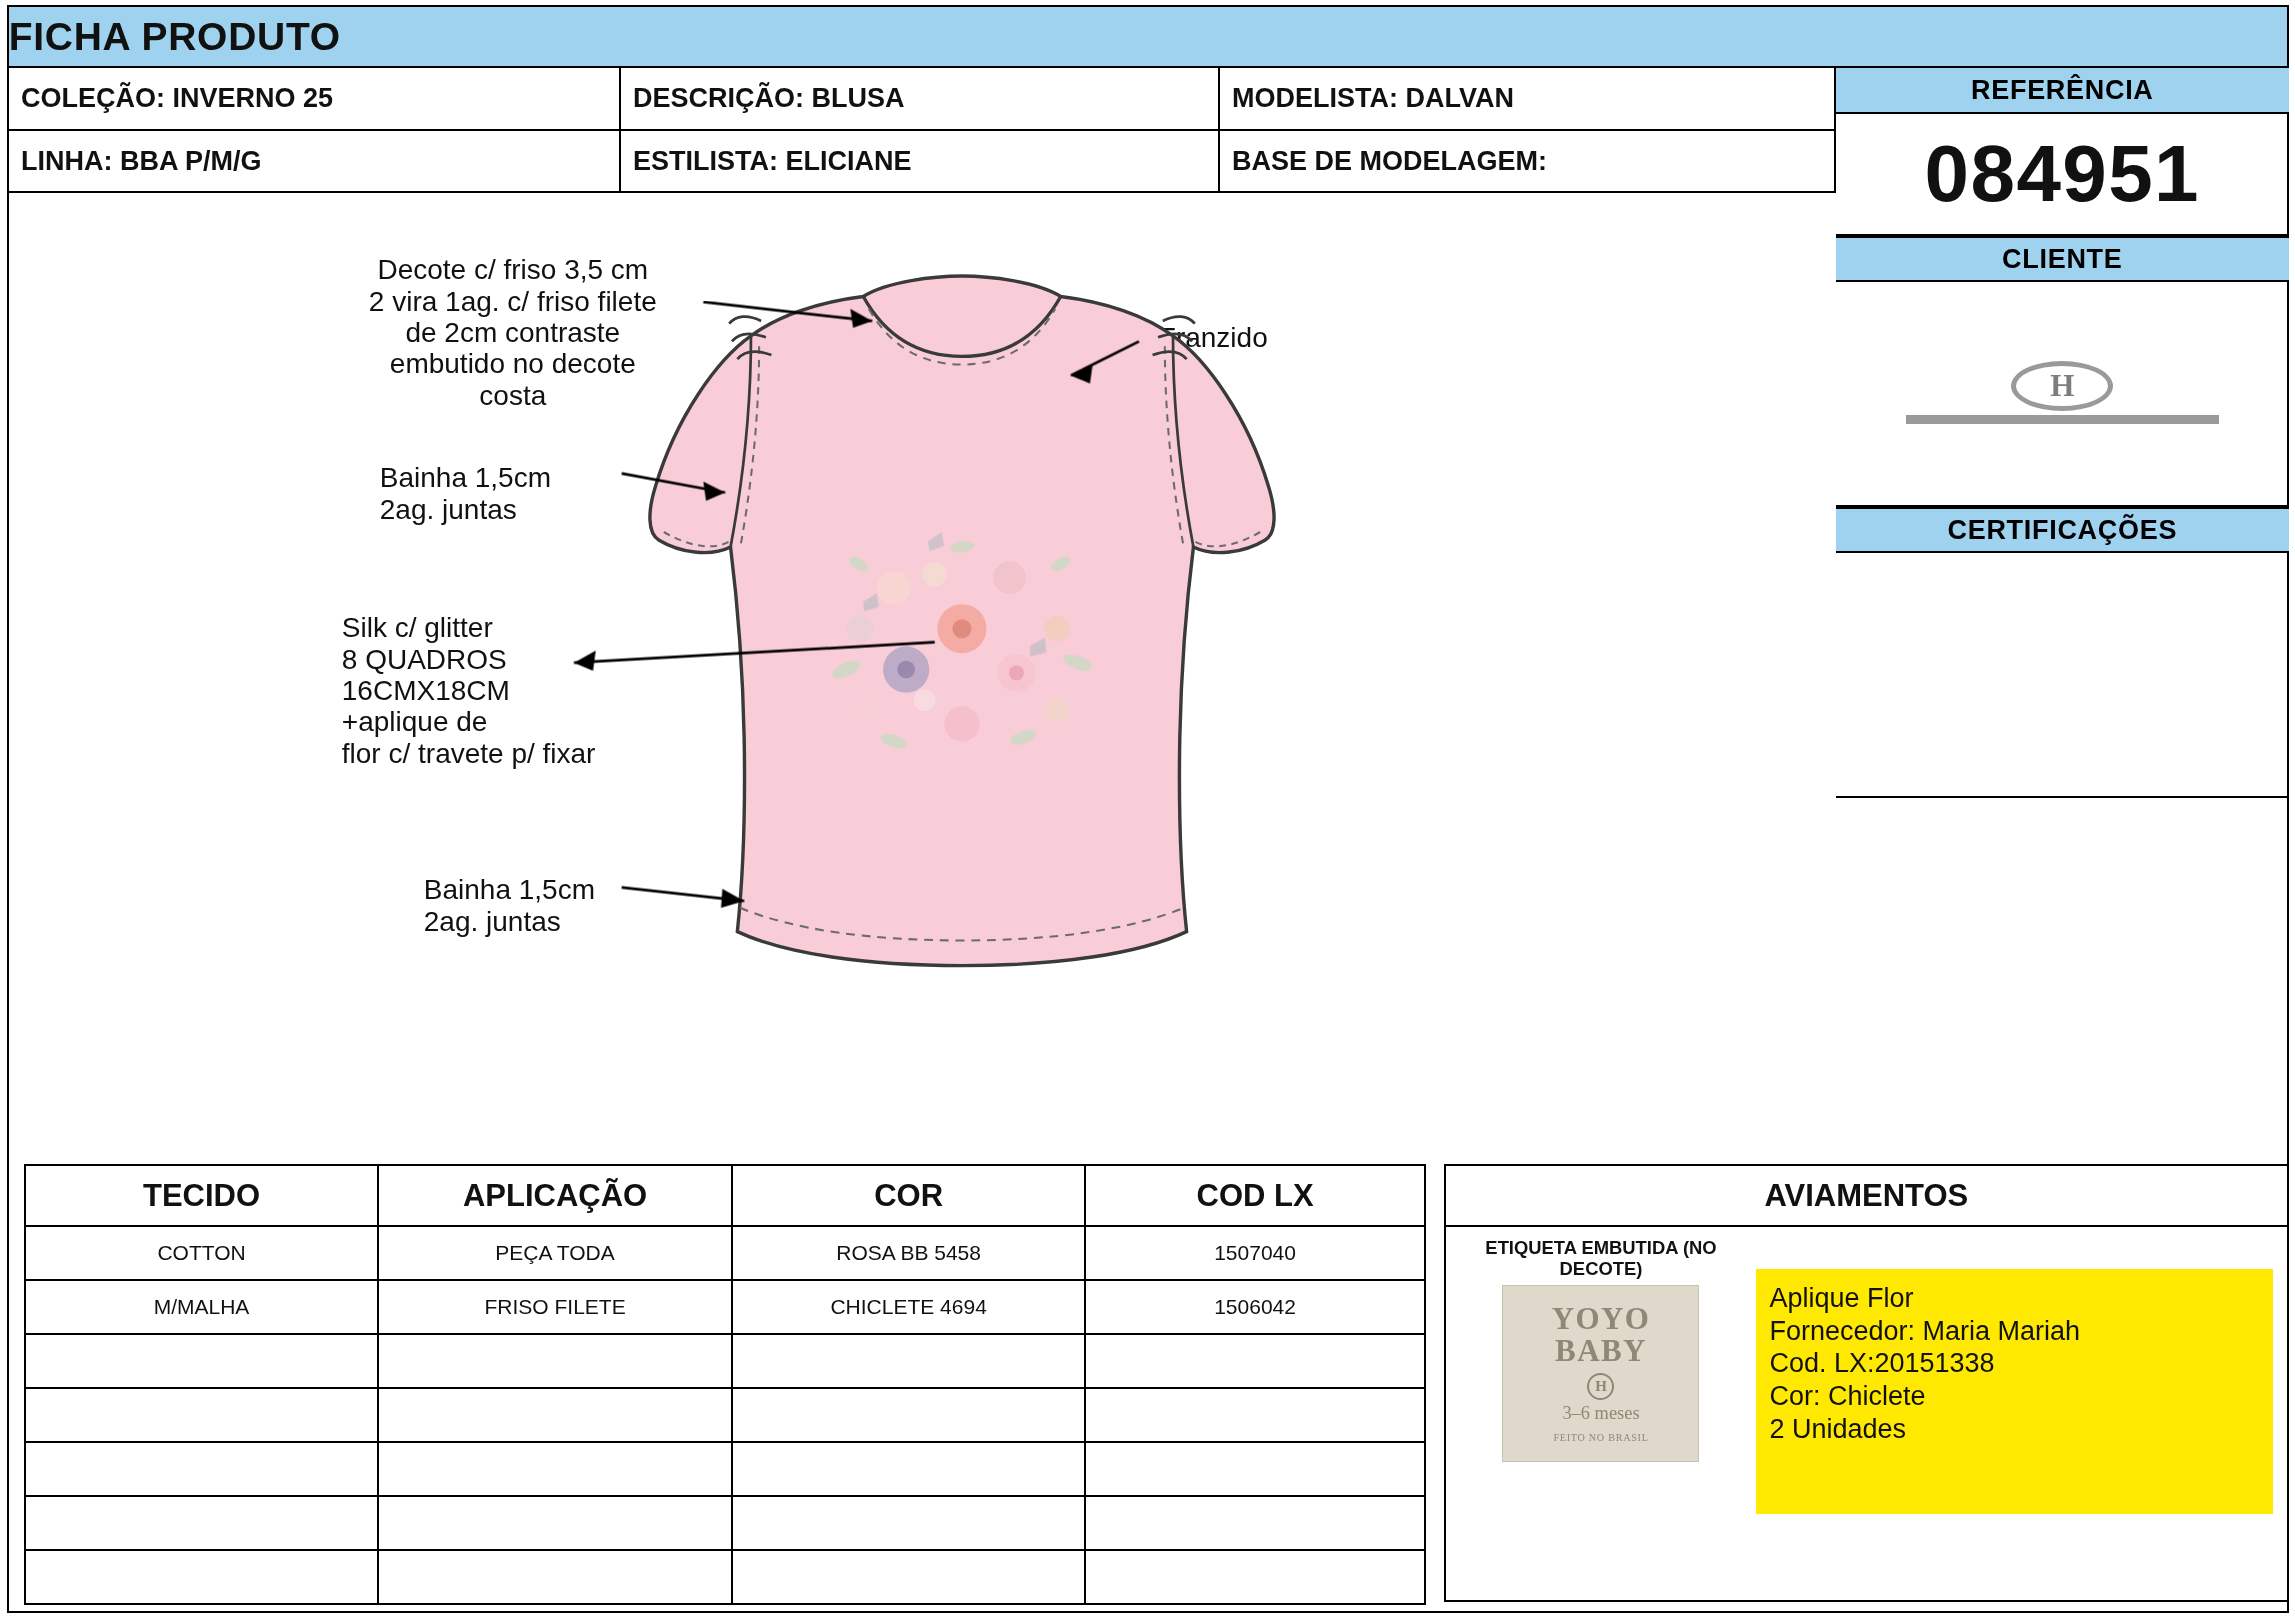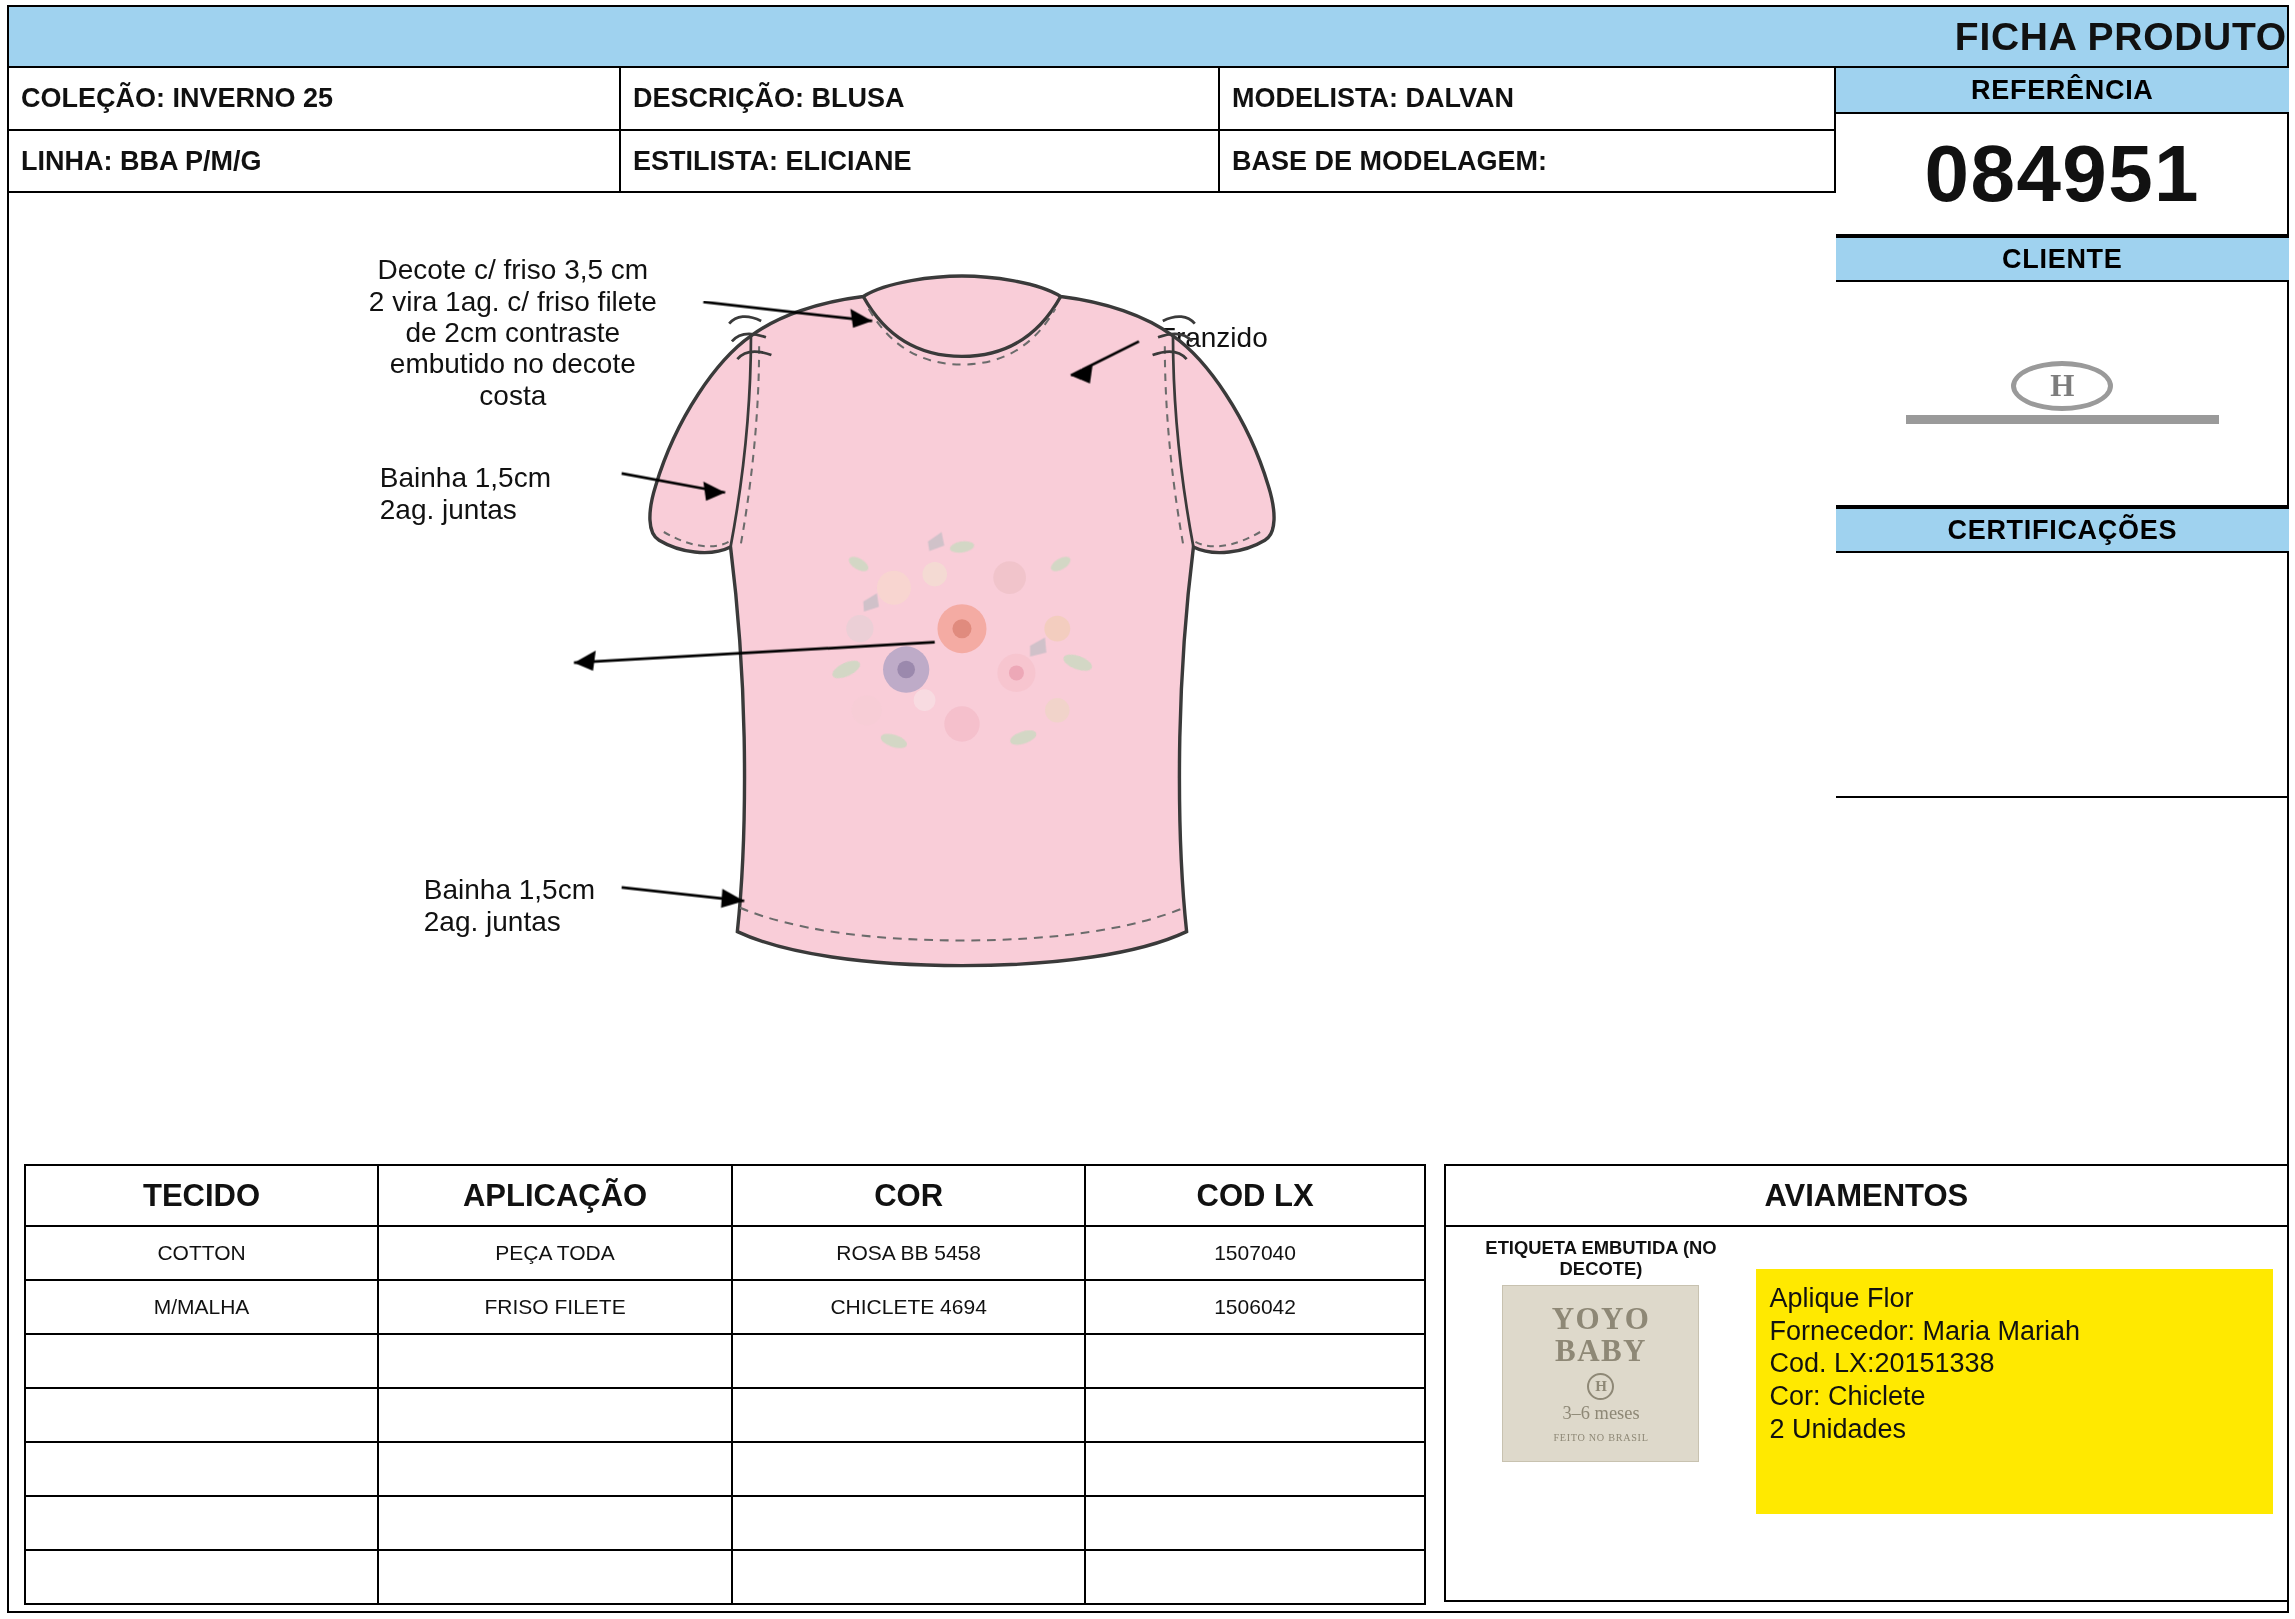--- a/index.html
+++ b/index.html
@@ -25,21 +25,21 @@
     background: #fff;
   }
 
   
   .title-bar {
     position: absolute;
     left: 0; top: 0;
     width: 100%; height: 61px;
     background: #9fd2ef;
     border-bottom: 2.7px solid #000;
-    display: flex; align-items: center; justify-content: flex-end;
+    display: flex; align-items: center; justify-content: flex-start;
   }
   .title-bar .title-text {
     font-size: 39px; font-weight: bold; color: #111;
     letter-spacing: 0.7px;
   }
 
   
   .header-grid {
     position: absolute;
     left: 0; top: 61px;
@@ -247,20 +247,25 @@
 2 vira 1ag. c/ friso filete
 de 2cm  contraste
 embutido no decote
 costa</div>
 
       <div class="note" style="left:1150px; top:129px;">Franzido</div>
 
       <div class="note" style="left:371px; top:269px;">Bainha 1,5cm
 2ag. juntas</div>
 
+      <div class="note" style="left:333px; top:419px;">Silk c/ glitter
+8 QUADROS
+16CMX18CM
++aplique de
+flor c/ travete p/ fixar</div>
 
       <div class="note" style="left:415px; top:681px;">Bainha 1,5cm
 2ag. juntas</div>
 
       <svg class="overlay" viewBox="0 0 2684 1422" preserveAspectRatio="none">
 
         <g>
           <path d="M1090,210
                    C1130,180 1190,160 1255,152
                    C1290,130 1360,122 1400,122

